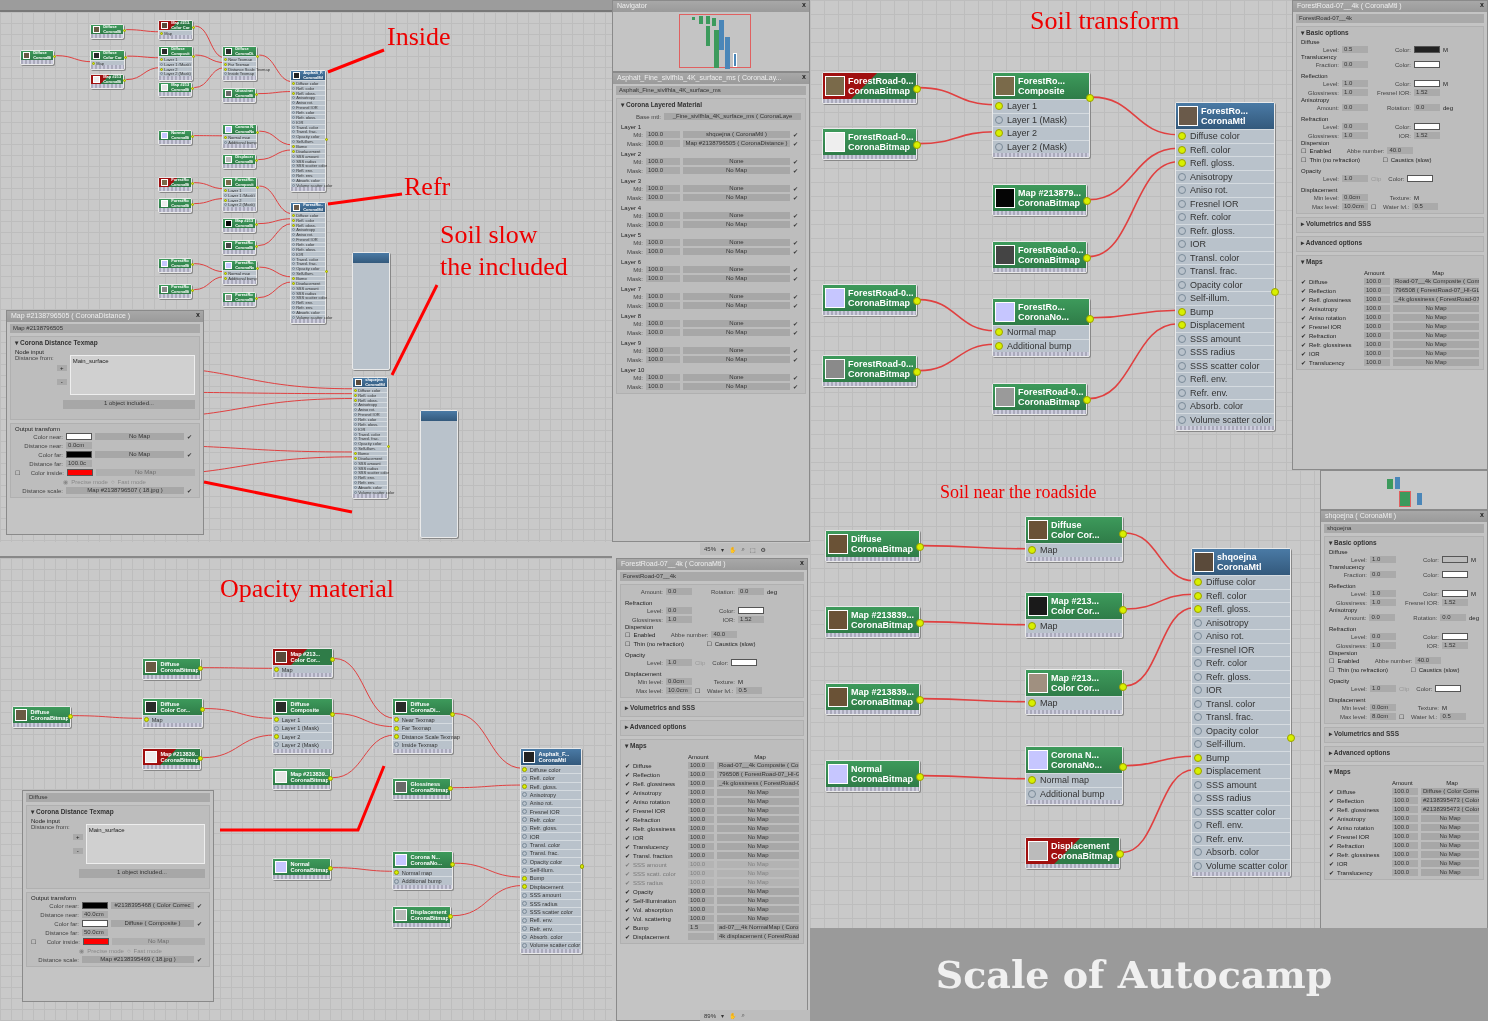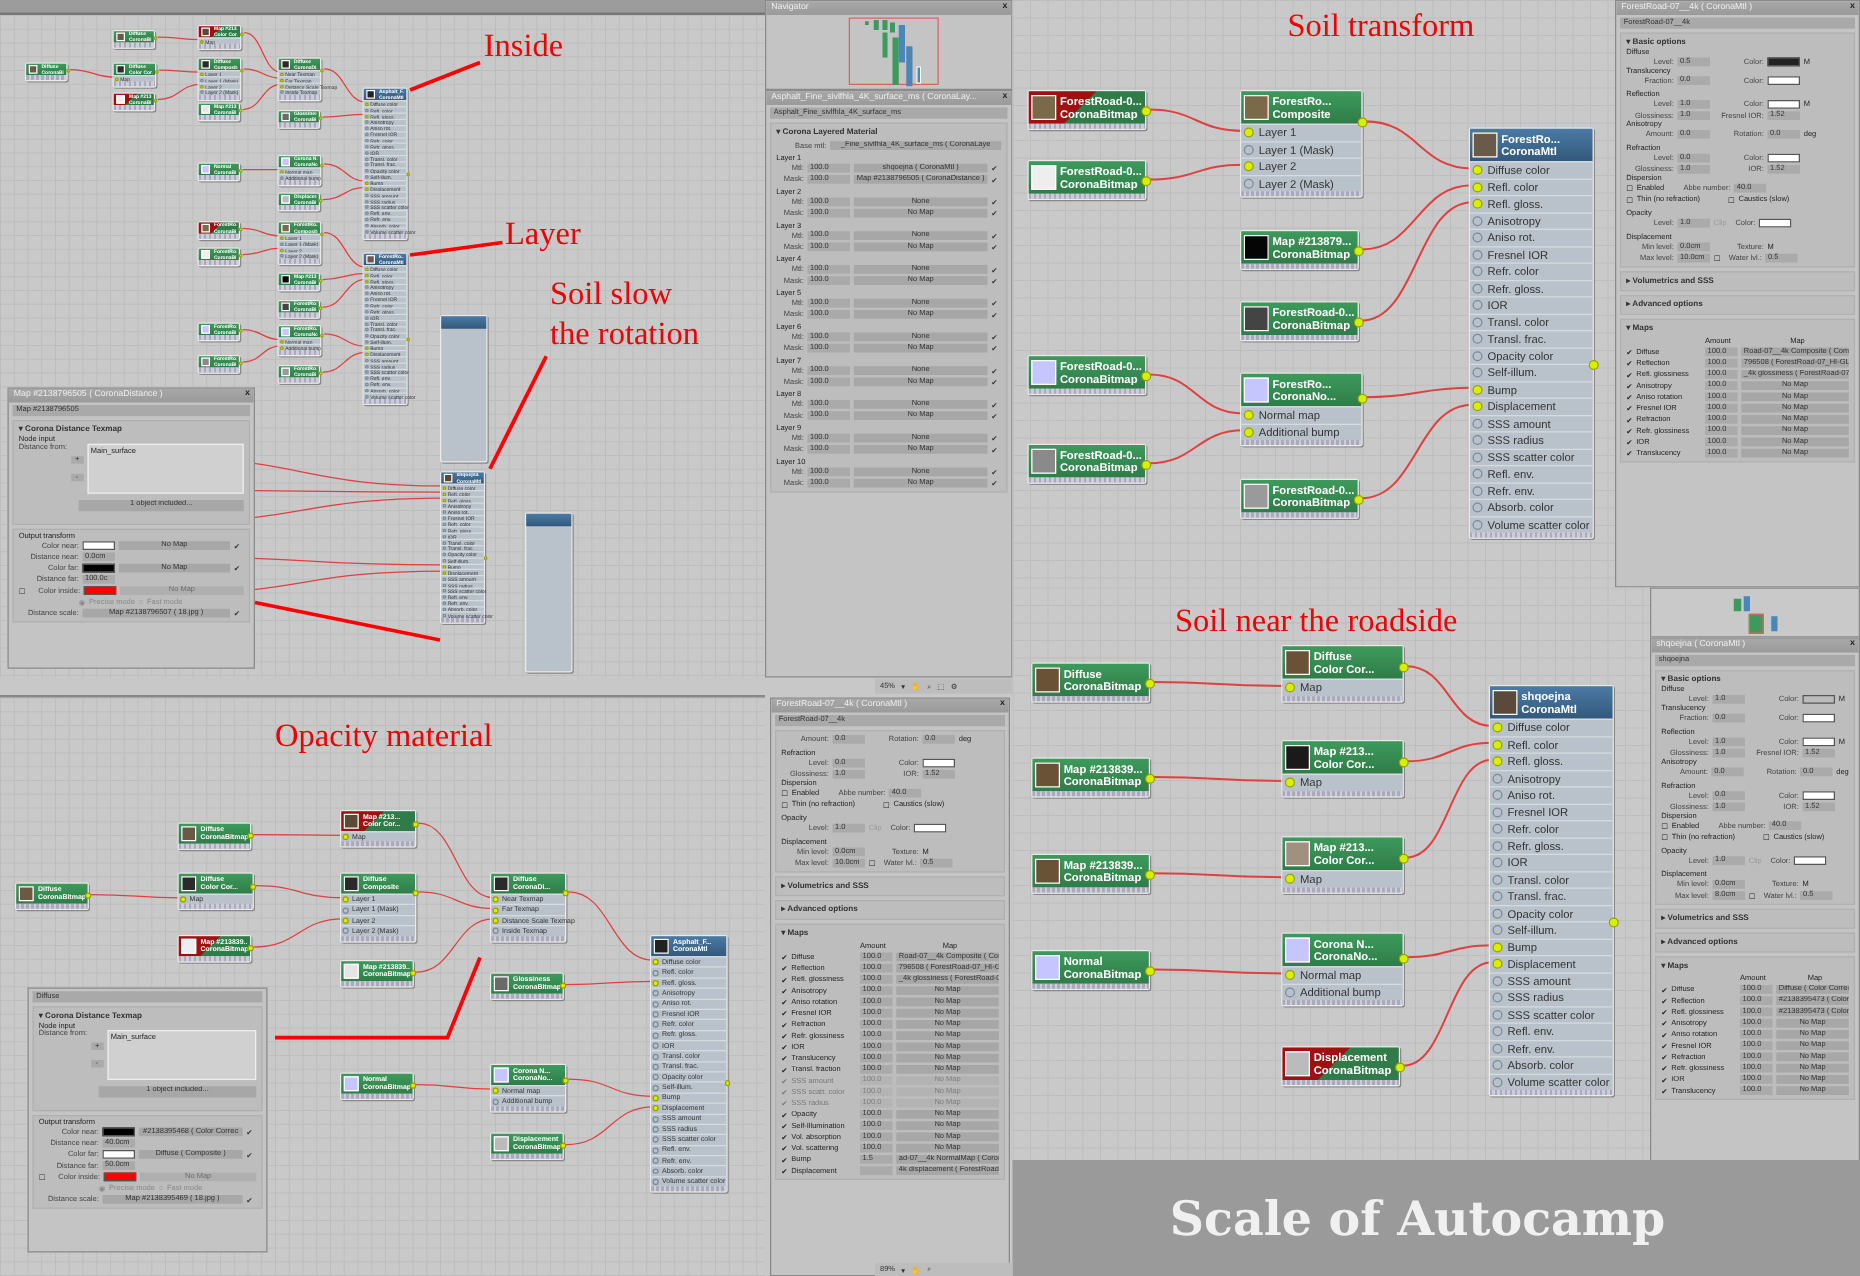--- a/index.html
+++ b/index.html
@@ -2124,21 +2124,21 @@
         </div>
         <div class="slot" style="height:13.5px;padding-left:2px;gap:4px">
           <span class="sock" style="width:8px;height:8px"></span>
           <span>Volume scatter color</span>
         </div>
       </div>
       <div class="nfoot"></div>
       <span class="outsock" style="width: 8px; height: 8px; right: -5px; top: 185.35px;"></span>
     </div>
   </div>
-<div class="label" style="left:940px;top:482px;font-size:26px">Soil near the roadside</div>
+<div class="label" style="left:940px;top:482px;font-size:18px">Soil near the roadside</div>
 
 <div class="panel" style="left:1320px;top:470px;width:168px;height:40px;background:#c9c9c9">
   <div style="position:absolute;left:66px;top:8px;width:6px;height:10px;background:#3c9a5c"></div>
   <div style="position:absolute;left:74px;top:6px;width:5px;height:12px;background:#4a86b8"></div>
   <div style="position:absolute;left:78px;top:20px;width:12px;height:16px;border:1px solid #e06060;background:#3c9a5c"></div>
   <div style="position:absolute;left:96px;top:22px;width:5px;height:12px;background:#4a86b8"></div>
 </div>
 <div class="panel" id="shq" style="left:1320px;top:510px;width:168px;height:420px">
     <div class="ptitle"><span>shqoejna  ( CoronaMtl )</span><span class="x">x</span></div>
     <div class="pname">shqoejna</div>
@@ -2304,23 +2304,23 @@
         <span class="mapbtn">No Map</span>
       </div>
     </div>
   </div>
 
 <div style="position:absolute;left:810px;top:928px;width:678px;height:93px;background:#9a9a9a;display:flex;align-items:center;justify-content:center">
   <span style="font-family:'DejaVu Serif',serif;font-weight:bold;font-size:38px;color:#f0f0f0;margin-left:-30px">Scale of Autocamp</span>
 </div>
 
 <div class="label" style="left:387px;top:22px;font-size:26px">Inside</div>
-<div class="label" style="left:404px;top:172px;font-size:26px">Layer</div>
+<div class="label" style="left:404px;top:172px;font-size:26px">Refr</div>
 <div class="label" style="left:440px;top:220px;font-size:26px">Soil slow</div>
-<div class="label" style="left:440px;top:252px;font-size:26px">the rotation</div>
+<div class="label" style="left:440px;top:252px;font-size:26px">the included</div>
 <svg class="wires" width="1488" height="1021">
   <line x1="384" y1="50" x2="328" y2="72" stroke="#ff0000" stroke-width="3"></line>
   <line x1="402" y1="194" x2="328" y2="204" stroke="#ff0000" stroke-width="3"></line>
   <line x1="437" y1="285" x2="392" y2="375" stroke="#ff0000" stroke-width="3"></line>
   <line x1="204" y1="482" x2="352" y2="512" stroke="#ff0000" stroke-width="3"></line>
   <polyline points="220,830 358,830 384,766" fill="none" stroke="#ff0000" stroke-width="3"></polyline>
 </svg>
 
 <div class="zoombar" style="left: 700px; top: 1010px; width: 110px; height: 11px;">
     <span>89%</span>

